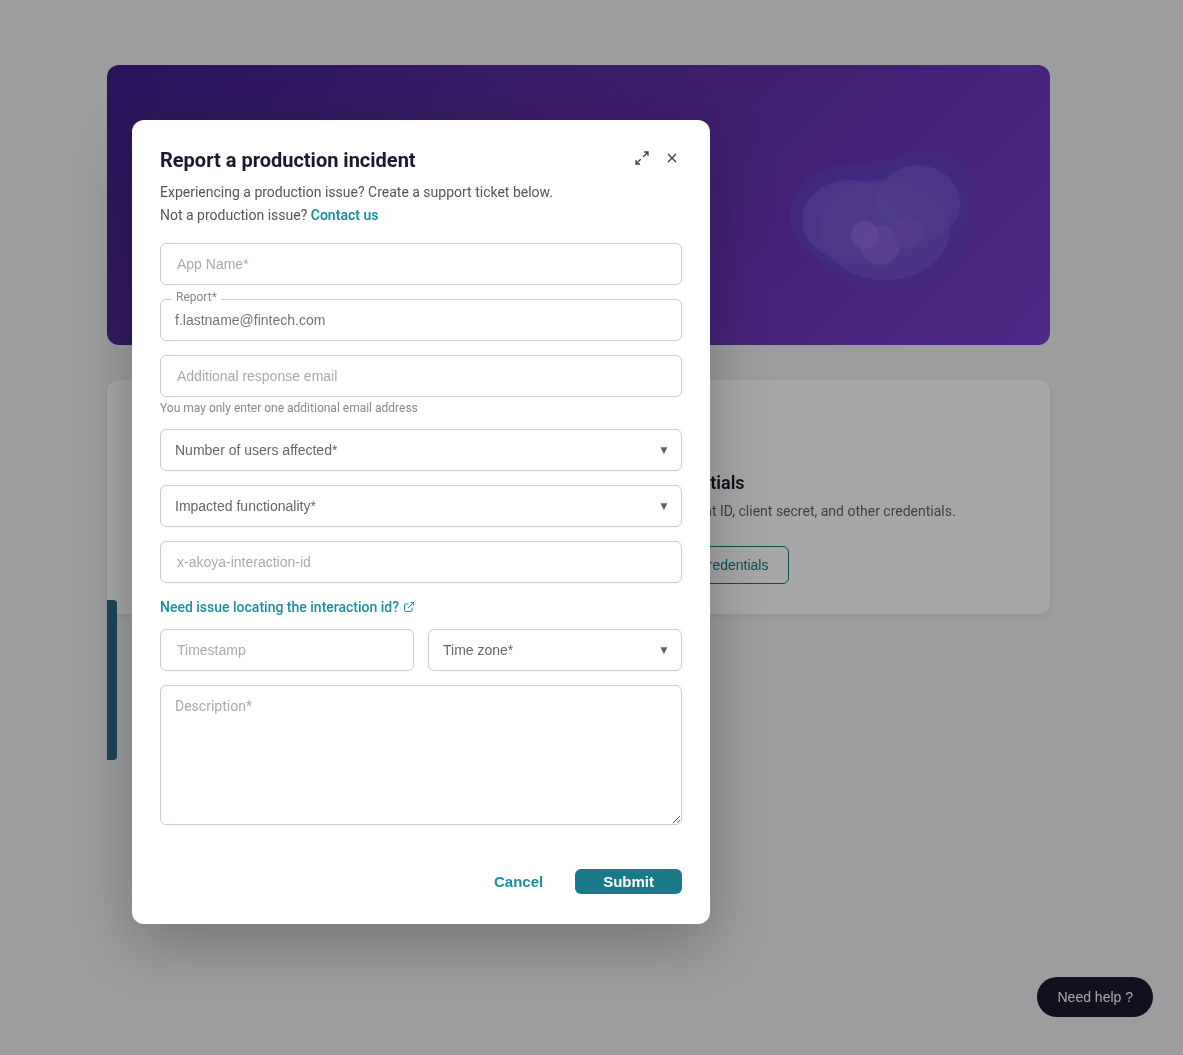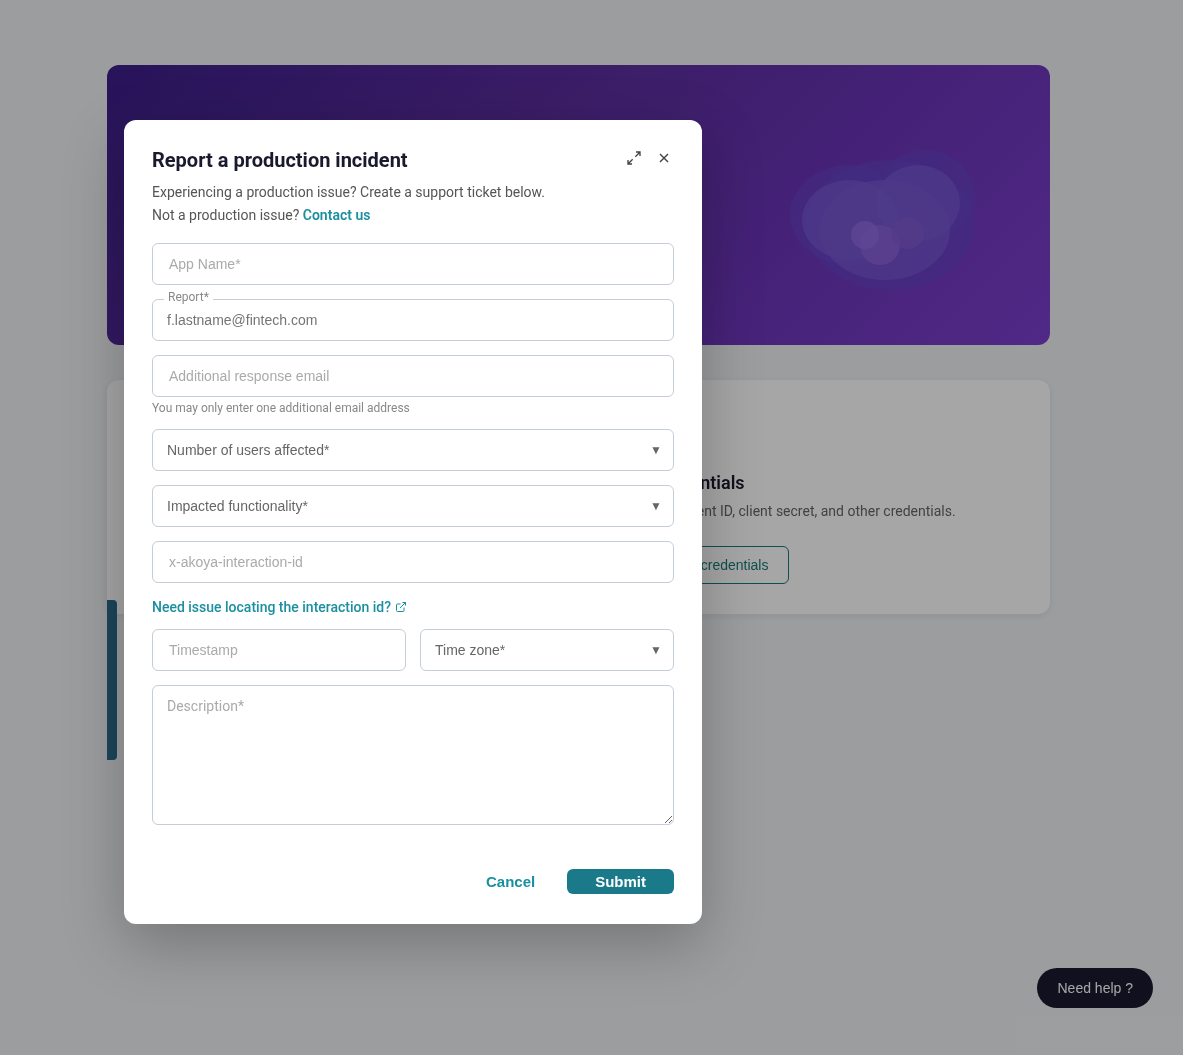--- a/index.html
+++ b/index.html
@@ -121,21 +121,21 @@
       position: absolute;
       inset: 0;
       background: rgba(0,0,0,0.35);
       z-index: 10;
     }
 
     
     .modal {
       position: absolute;
       top: 120px;
-      left: 124px;
+      left: 132px;
       width: 578px;
       background: #fff;
       border-radius: 12px;
       box-shadow: 0 20px 60px rgba(0,0,0,0.25);
       z-index: 20;
       overflow: hidden;
     }
 
     .modal-header {
       padding: 28px 28px 0 28px;
@@ -332,21 +332,21 @@
       padding: 4px 28px;
       font-size: 15px;
       font-weight: 600;
       cursor: pointer;
       transition: background 0.2s;
     }
 
     
     .need-help-btn {
       position: absolute;
-      bottom: 47px;
+      bottom: 38px;
       right: 30px;
       background: #1a1a2e;
       color: #fff;
       border: none;
       border-radius: 24px;
       padding: 12px 20px;
       font-size: 14px;
       font-weight: 500;
       cursor: pointer;
       z-index: 5;

